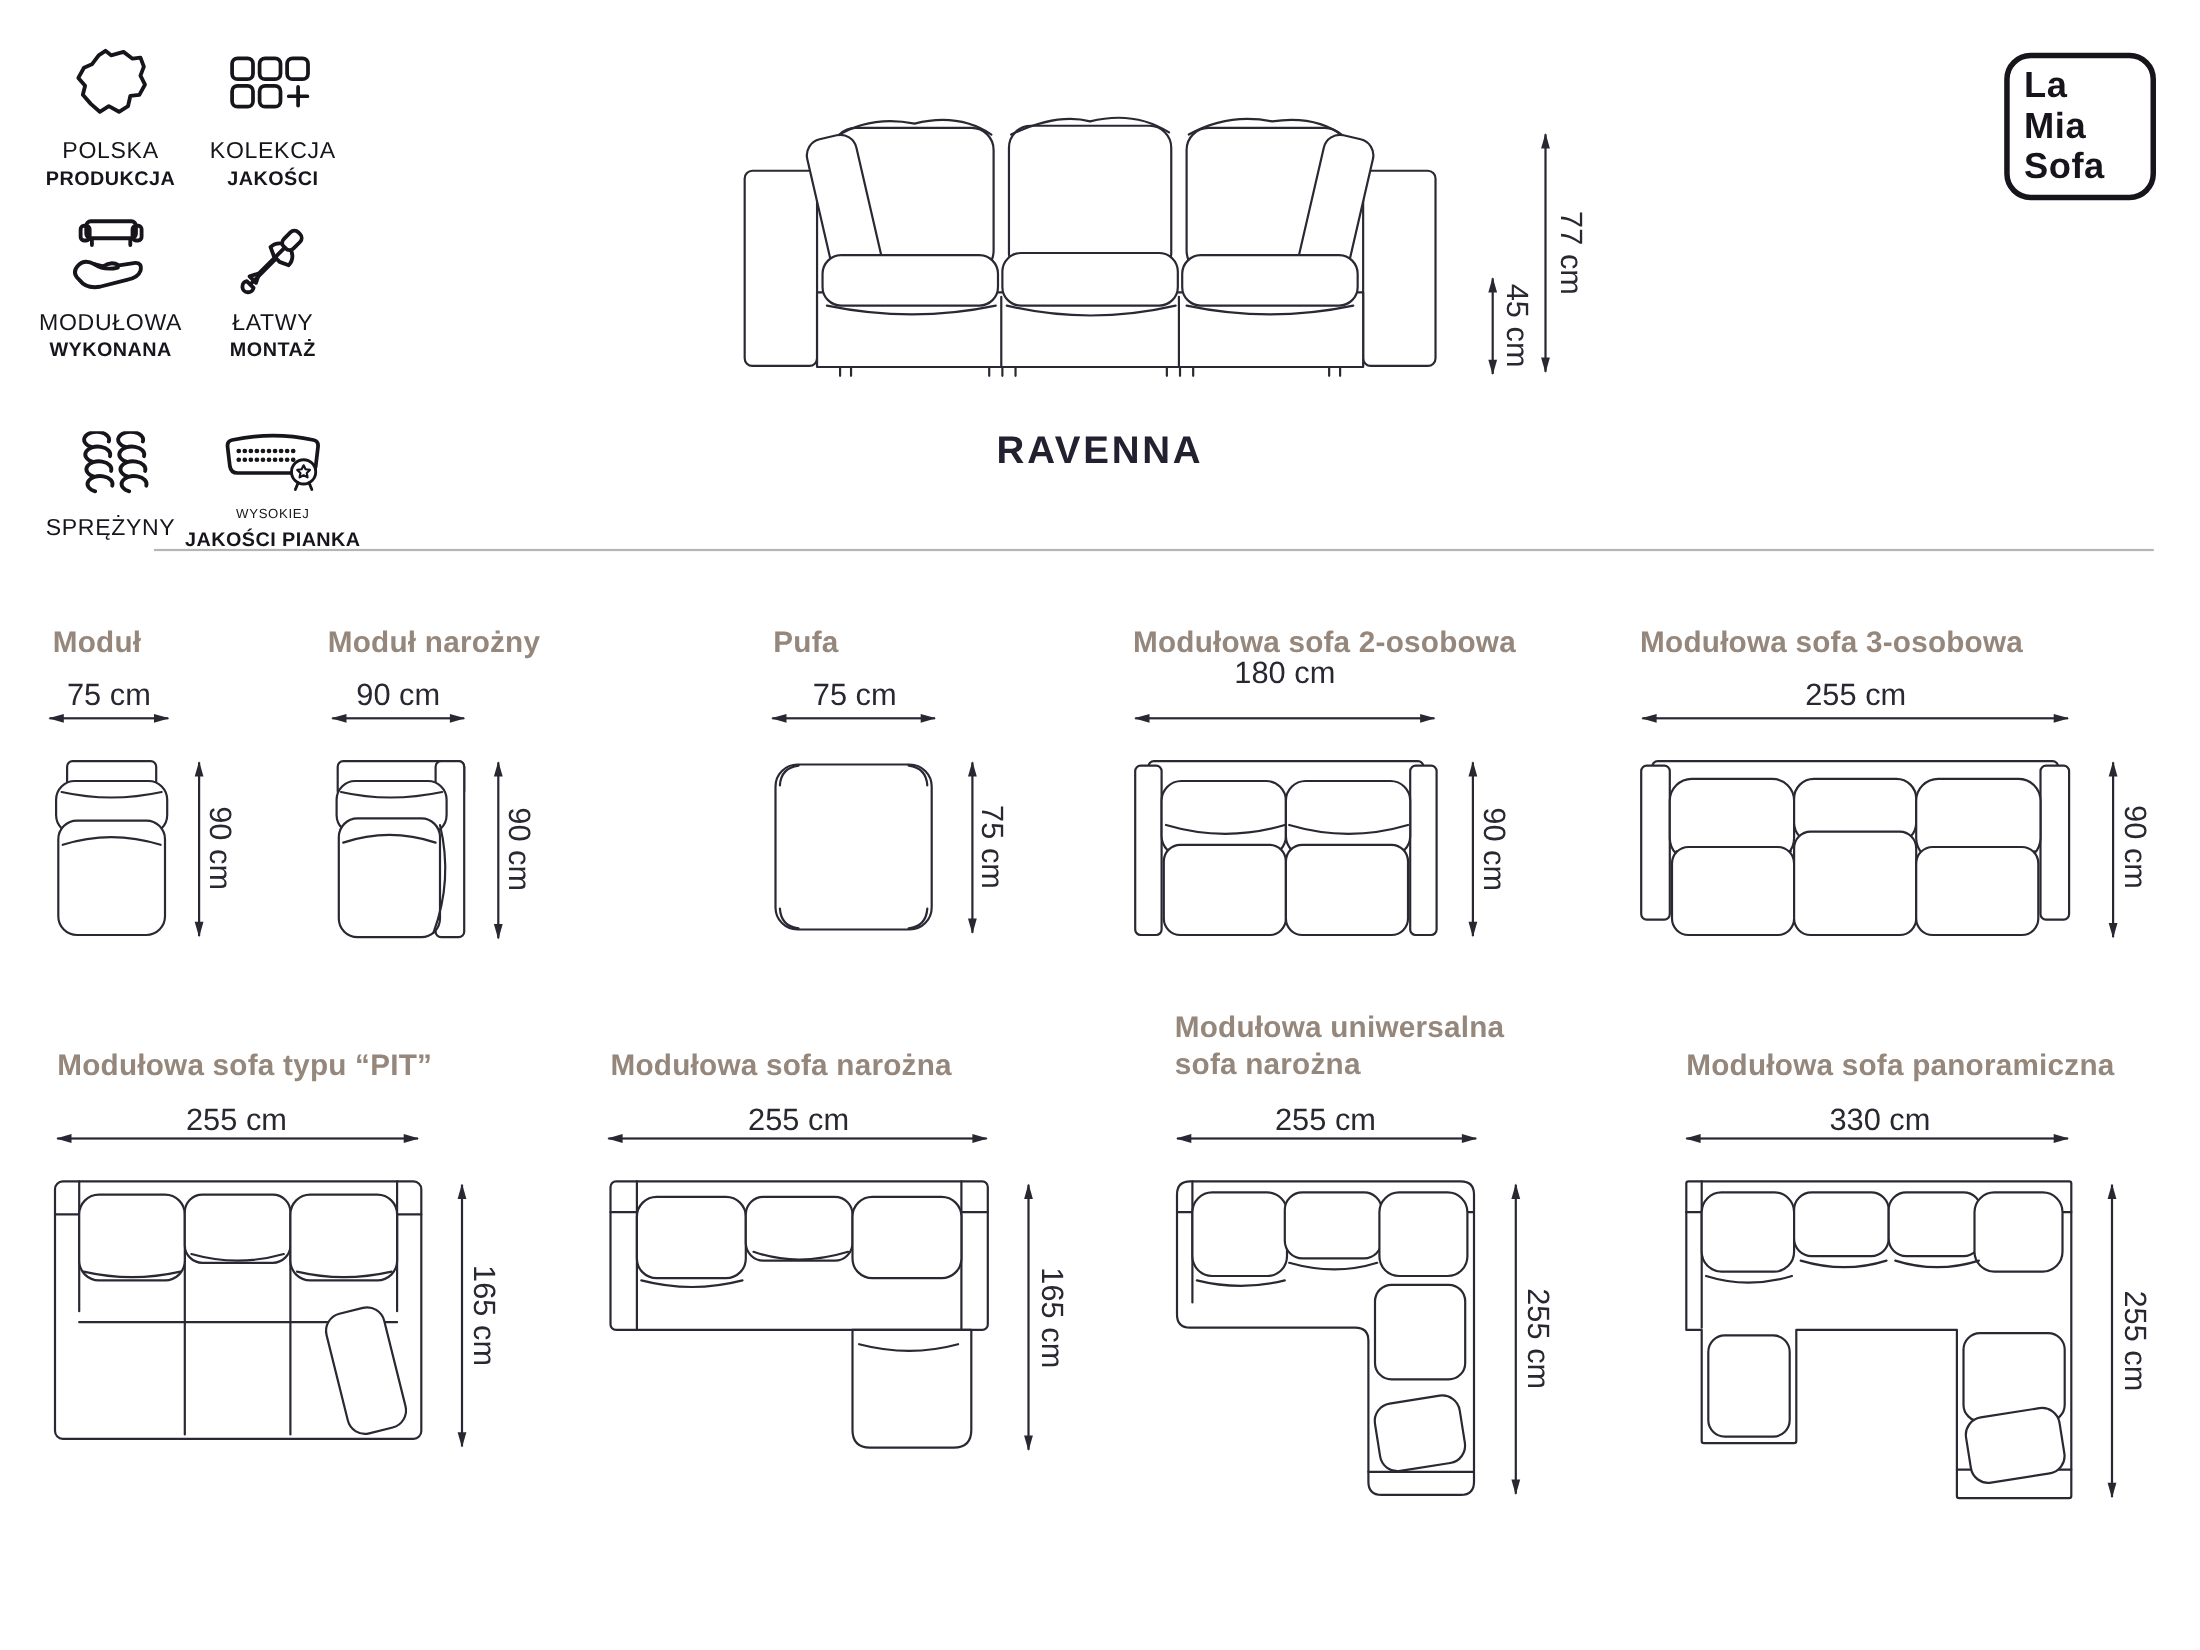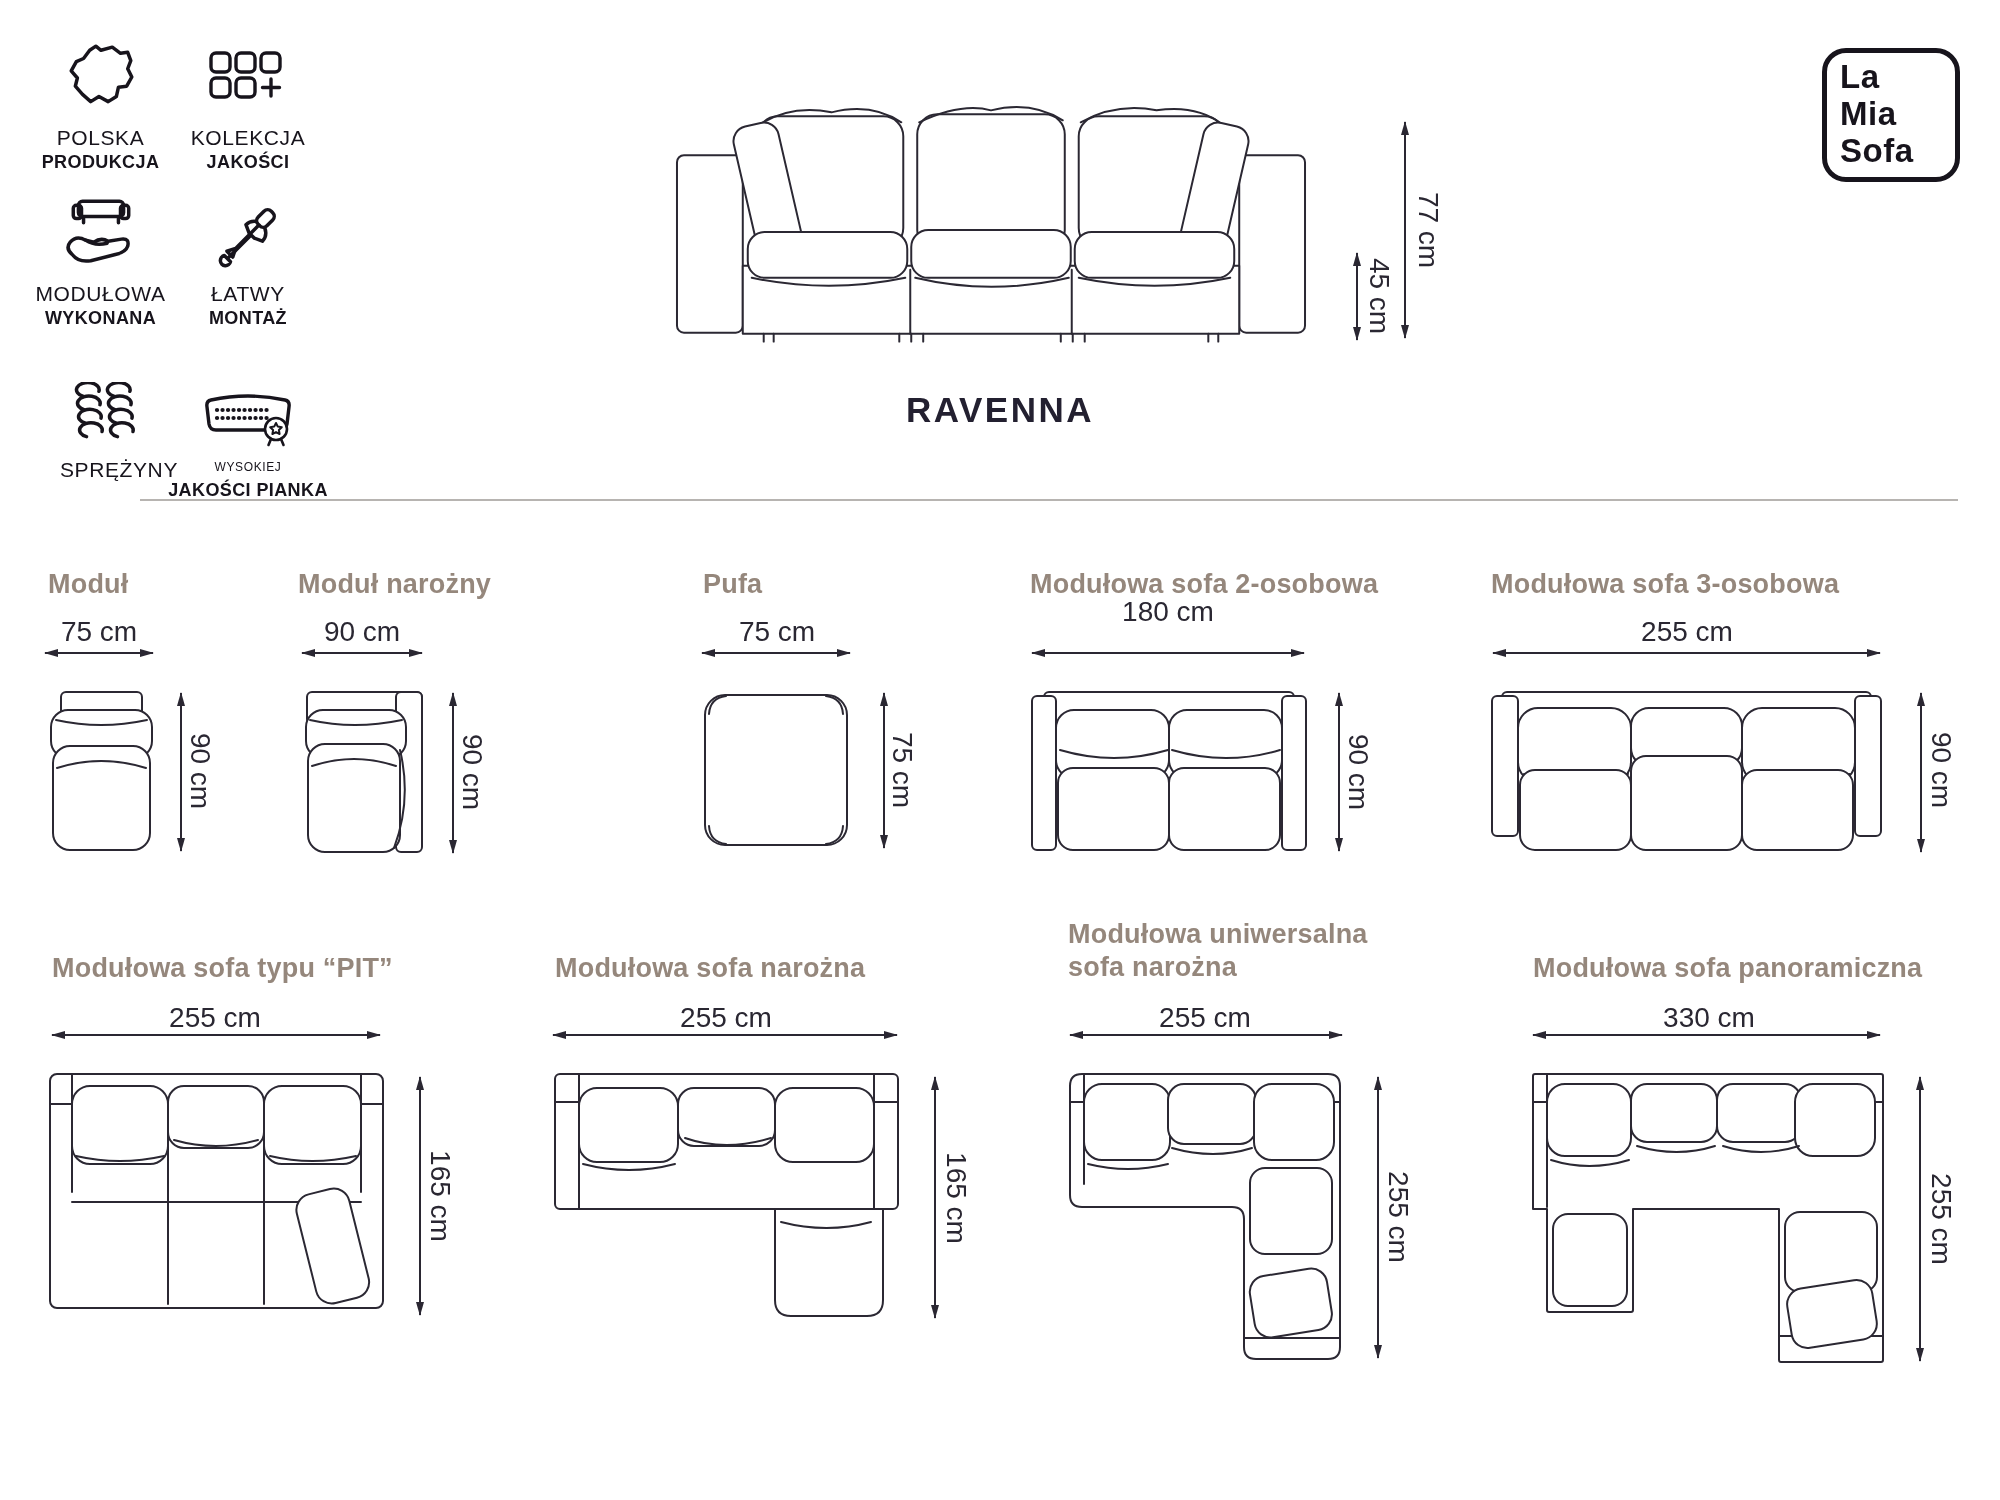--- a/index.html
+++ b/index.html
@@ -129,21 +129,21 @@
           <rect x="29" y="2" width="12" height="18" rx="5" fill="#fff"></rect>
           <path d="M35,20 V52 M35,52 l-4,8 h8 z"></path>
         </g>
       </g>
     </svg>
   </div>
   <div class="l1">ŁATWY</div>
   <div class="l2">MONTAŻ</div>
 </div>
 
-<div class="feat" style="left:23px;top:366px;width:155px;text-align:right;">
+<div class="feat" style="left:23px;top:376px;width:155px;">
   <div class="ic">
     <svg width="70" height="66" viewBox="0 0 66 64">
       <g class="ico" stroke-width="3.2">
         <path d="M31,9 a11,7 0 1 0 -15,5"></path>
           <path d="M32,22 a11,7 0 1 0 -15,5"></path>
           <path d="M33,35 a11,7 0 1 0 -15,5"></path>
           <path d="M34,48 a11,7 0 1 0 -15,5"></path>
         <g transform="translate(30,0)">
           <path d="M31,9 a11,7 0 1 0 -15,5"></path>
             <path d="M32,22 a11,7 0 1 0 -15,5"></path>

